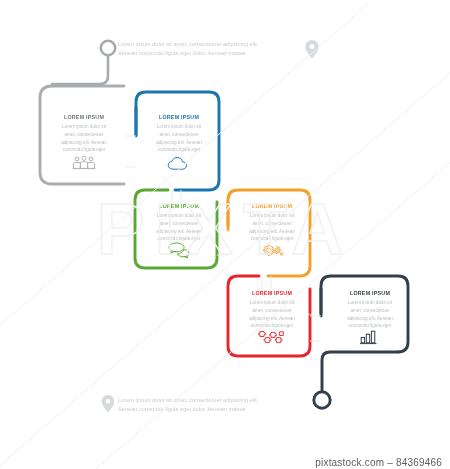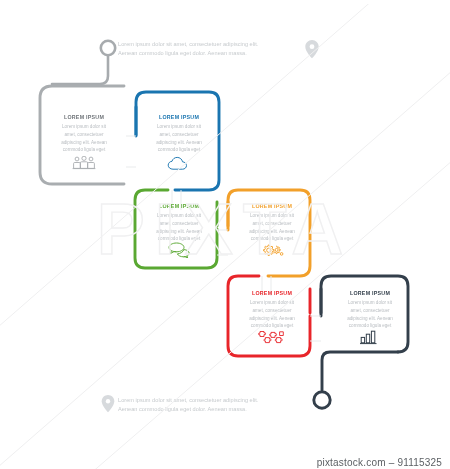--- a/index.html
+++ b/index.html
@@ -231,15 +231,15 @@
 
   <svg class="wm-pixta" viewBox="0 0 450 469">
     <g stroke="#efeff0" stroke-width="1" fill="none">
       <path d="M-10,470 L460,60"></path>
       <path d="M-10,330 L460,-80"></path>
       <path d="M90,470 L460,150"></path>
     </g>
     <text x="225" y="250" text-anchor="middle" font-family="Liberation Sans, sans-serif" font-size="72" font-weight="bold" letter-spacing="10" fill="none" stroke="#f0f0f1" stroke-width="1.4">PIXTA</text>
   </svg>
 
-  <div id="footer-watermark">pixtastock.com – 91115325</div>
+  <div id="footer-watermark">pixtastock.com – 84369466</div>
 
 </div>
 
 </body></html>

